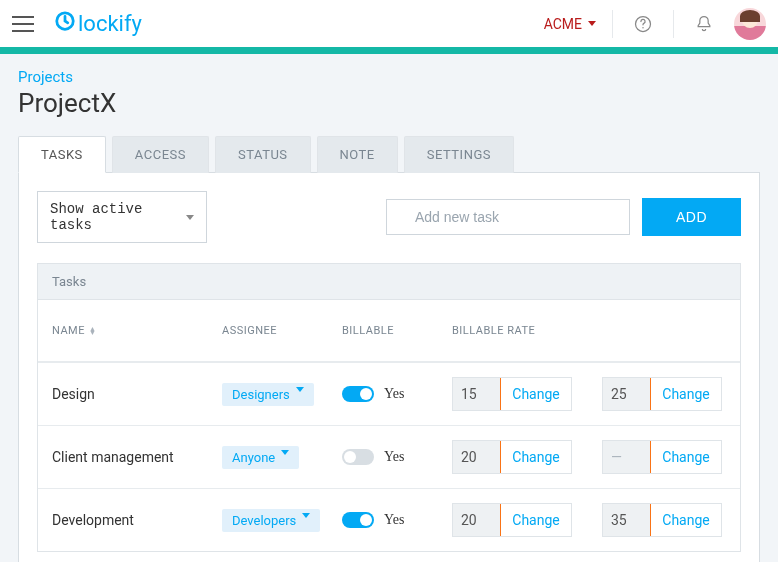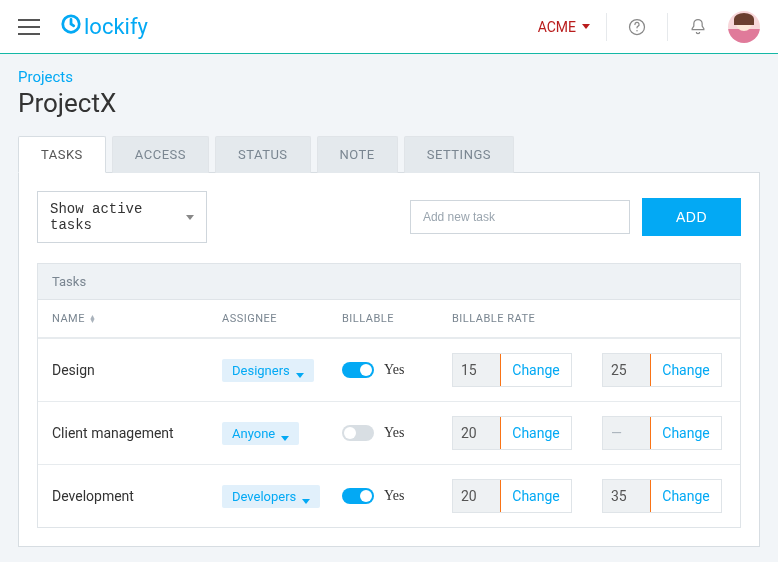--- a/index.html
+++ b/index.html
@@ -8,24 +8,24 @@
     background: #f2f5f8;
     width: 778px;
     height: 562px;
     overflow: hidden;
     color: #333;
   }
   
   .header {
     height: 54px;
     background: #fff;
-    border-bottom: 1px solid #14b8a6;
-    display: flex;
-    align-items: center;
-    padding: 0 18px;
+    border-bottom: 7px solid #14b8a6;
+    display: flex;
+    align-items: center;
+    padding: 0 12px;
     justify-content: flex-end;
   }
   .hamburger svg { display: block; }
   .logo {
     margin-left: 20px;
     font-size: 22px;
     color: #03a9f4;
     font-weight: 400;
     display: flex;
     align-items: center;
@@ -146,23 +146,23 @@
     width: 170px;
     font-size: 14px;
     color: #333;
     cursor: pointer;
     background: #fff;
     font-family: Liberation Mono, monospace;
   }
   .toolbar-spacer { flex: 1; }
   .new-task-input {
     border: 1px solid #cfd6dc;
-    padding: 9px 12px;
-    font-size: 12px;
-    width: 220px;
+    padding: 9px 28px;
+    font-size: 14px;
+    width: 244px;
     color: #333;
   }
   .new-task-input::placeholder { color: #9aa5af; }
   .add-btn {
     background: #03a9f4;
     color: #fff;
     border: none;
     padding: 11px 34px;
     font-size: 14px;
     letter-spacing: 0.5px;
@@ -179,38 +179,38 @@
     color: #7a8691;
     background: #eef2f5;
     border-bottom: 1px solid #dfe4e8;
   }
   .thead, .trow {
     display: grid;
     grid-template-columns: 170px 120px 110px 150px 150px;
     align-items: center;
   }
   .thead {
-    padding: 12px 14px;
+    padding: 24px 14px;
     font-size: 11px;
     letter-spacing: 0.5px;
     color: #7a8691;
     border-bottom: 1px solid #e7ebee;
   }
   .thead .name-col { display: flex; align-items: center; gap: 4px; }
   .sort-icon { display: inline-flex; flex-direction: column; line-height: 4px; font-size: 7px; color: #aab3bc; }
   .trow {
     padding: 14px 14px;
     border-top: 1px solid #e7ebee;
     font-size: 14px;
   }
   .trow:first-of-type { border-top: none; }
   .task-name { color: #333; cursor: pointer; }
   .assignee-pill {
     display: inline-flex;
-    align-items: flex-end;
+    align-items: flex-start;
     gap: 6px;
     background: #e1f0fb;
     color: #03a9f4;
     font-size: 13px;
     padding: 4px 10px;
     border-radius: 2px;
     cursor: pointer;
     width: fit-content;
   }
   .billable-cell {

